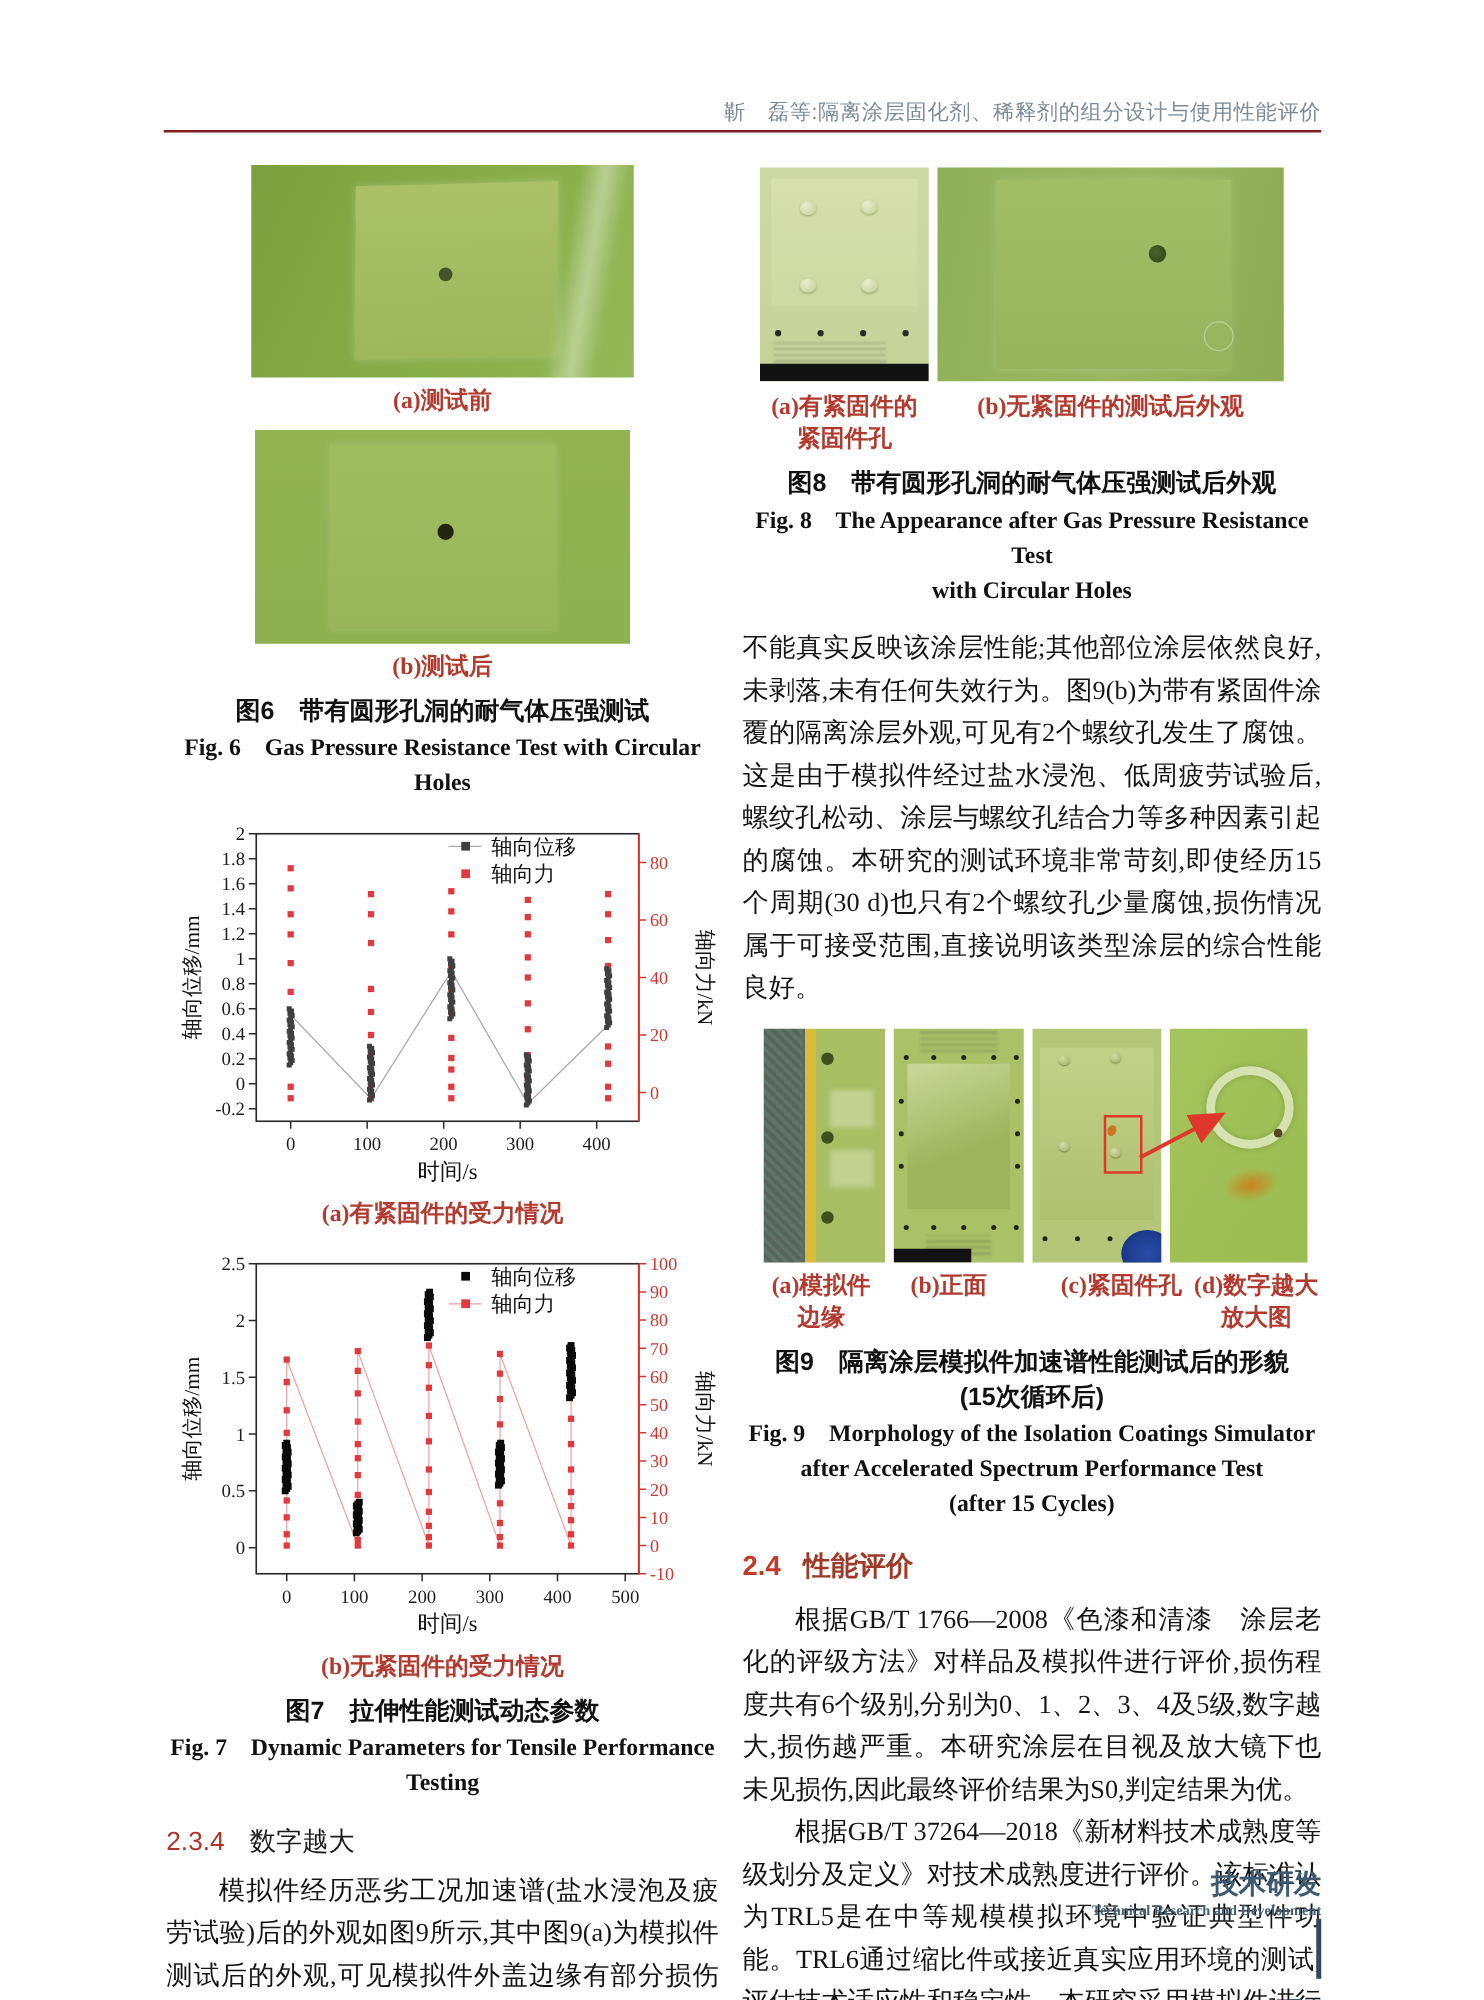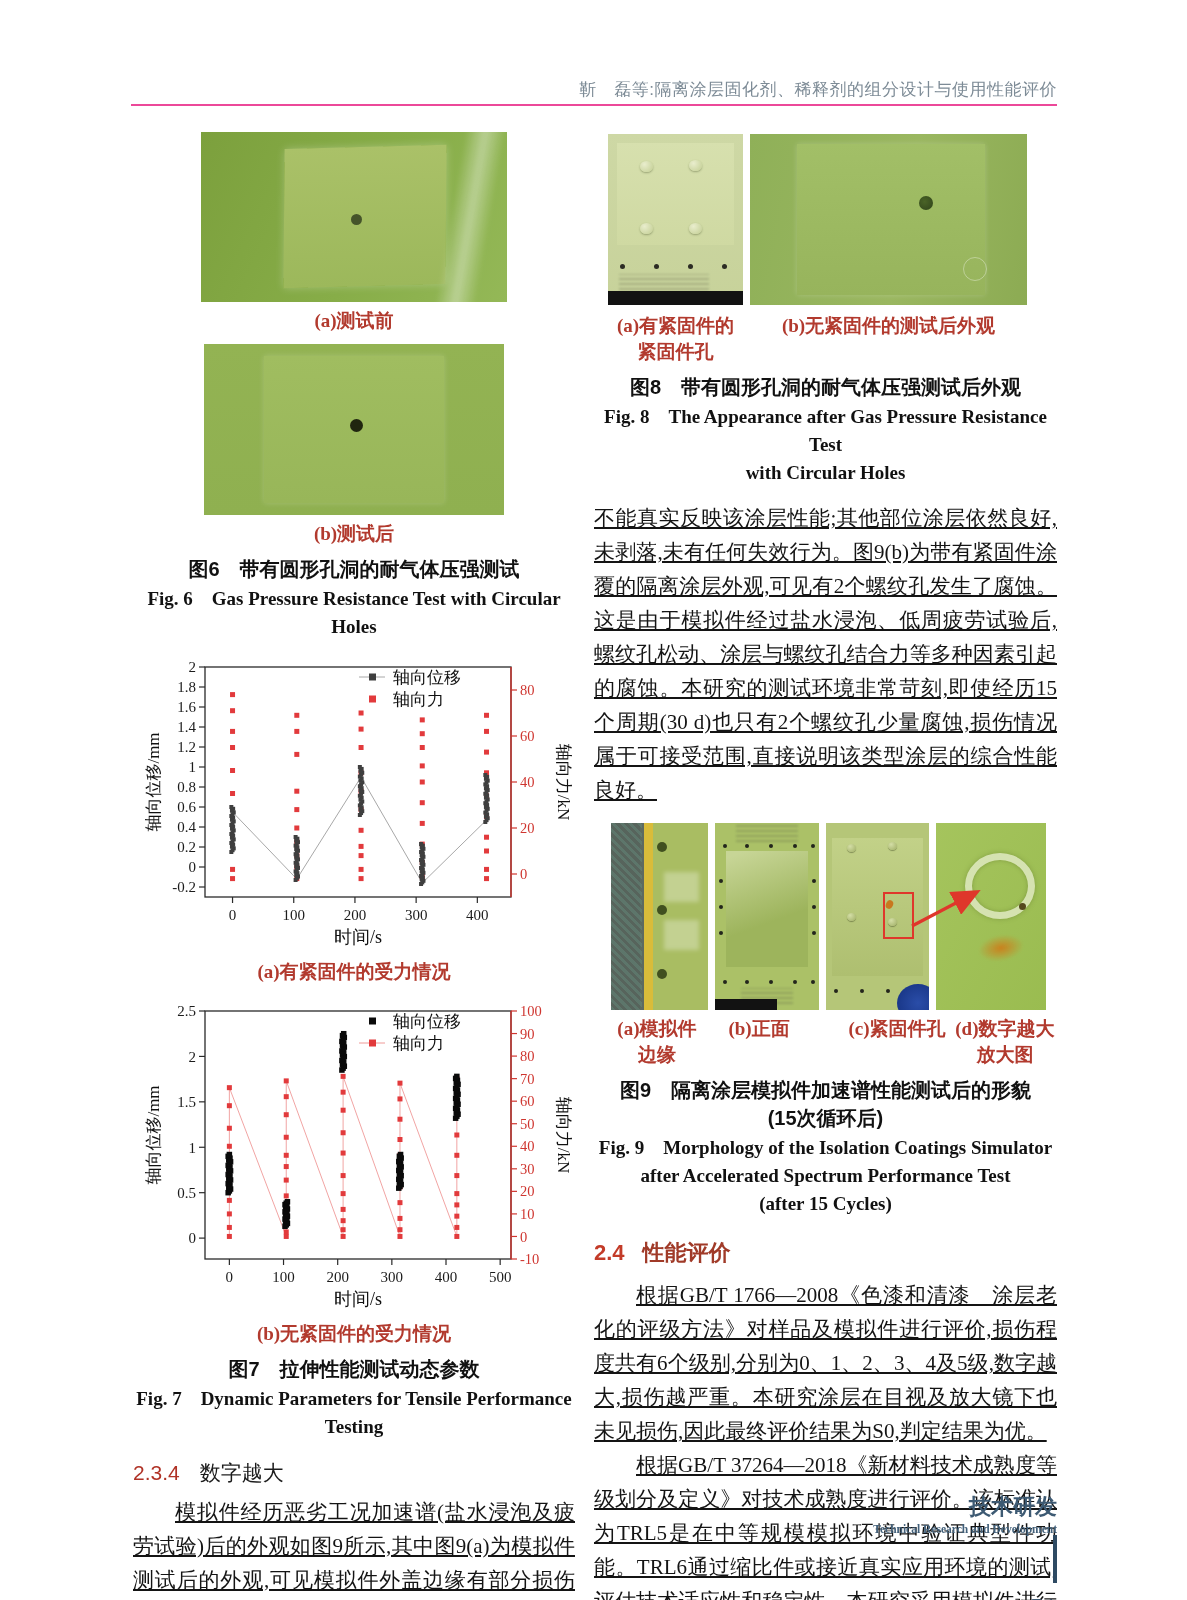--- a/index.html
+++ b/index.html
@@ -1,20 +1,20 @@
 <!DOCTYPE html>
 <html><head>
 <meta charset="utf-8">
 <style>
   html,body{margin:0;padding:0;background:#ffffff;}
   .page{position:relative;width:1187px;height:1600px;background:#fff;overflow:hidden;
         font-family:"Liberation Serif","DejaVu Serif",serif;color:#151515;}
   
   .header{position:absolute;top:78px;left:131px;width:926px;height:26px;
-          border-bottom:2px solid #ec4899;text-align:right;}
+          border-bottom:2px solid #7f1d1d;text-align:right;}
   .header span{font-family:"Liberation Sans","DejaVu Sans",sans-serif;
                font-size:17px;color:#7d8b96;letter-spacing:.5px;}
   
   .col-left{position:absolute;left:133px;top:112px;width:442px;}
   .col-right{position:absolute;left:594px;top:112px;width:463px;}
   
   .ph{position:relative;overflow:hidden;}
   .center{margin-left:auto;margin-right:auto;}
   
   .ph-la{width:306px;height:170px;margin-top:20px;
@@ -83,21 +83,21 @@
   .arrow-overlay{position:absolute;left:0;top:0;pointer-events:none;}
   
   .redcap{font-size:19px;line-height:26px;color:#b23a2e;text-align:center;font-weight:600;margin-top:6px;}
   .figzh{font-family:"Liberation Sans","DejaVu Sans",sans-serif;font-weight:bold;font-size:20px;
          color:#111;text-align:center;margin-top:8px;line-height:28px;}
   .figen{font-weight:bold;font-size:19px;color:#111;text-align:center;line-height:28px;margin-top:2px;}
   .caprow{display:flex;margin-left:14px;margin-top:6px;}
   .caprow .c{text-align:center;}
   .striprow{display:flex;gap:7px;margin-left:17px;margin-top:6px;}
   
-  .body-text{font-size:21px;line-height:34px;text-align:justify;color:#141414;margin:0;text-decoration:underline;}
+  .body-text{font-size:21px;line-height:34px;text-align:justify;color:#141414;margin:0;}
   .indent{text-indent:2em;}
   .h234{font-family:"Liberation Sans","DejaVu Sans",sans-serif;font-size:21px;margin-top:18px;margin-bottom:8px;}
   .h234 .num{color:#b03226;margin-right:20px;}
   .h234 .t{color:#1b1b1b;}
   .h24{font-family:"Liberation Sans","DejaVu Sans",sans-serif;font-weight:bold;font-size:22px;
        color:#a03a28;margin-top:20px;margin-bottom:10px;}
   .h24 .num{color:#c33b28;margin-right:18px;}
   
   .chart{display:block;margin-top:12px;}
   

